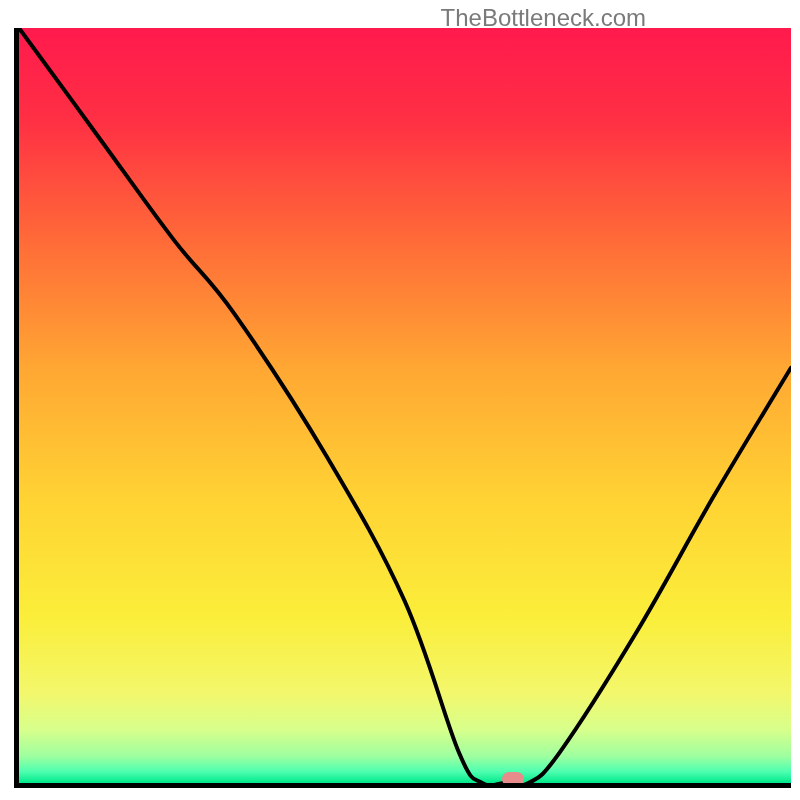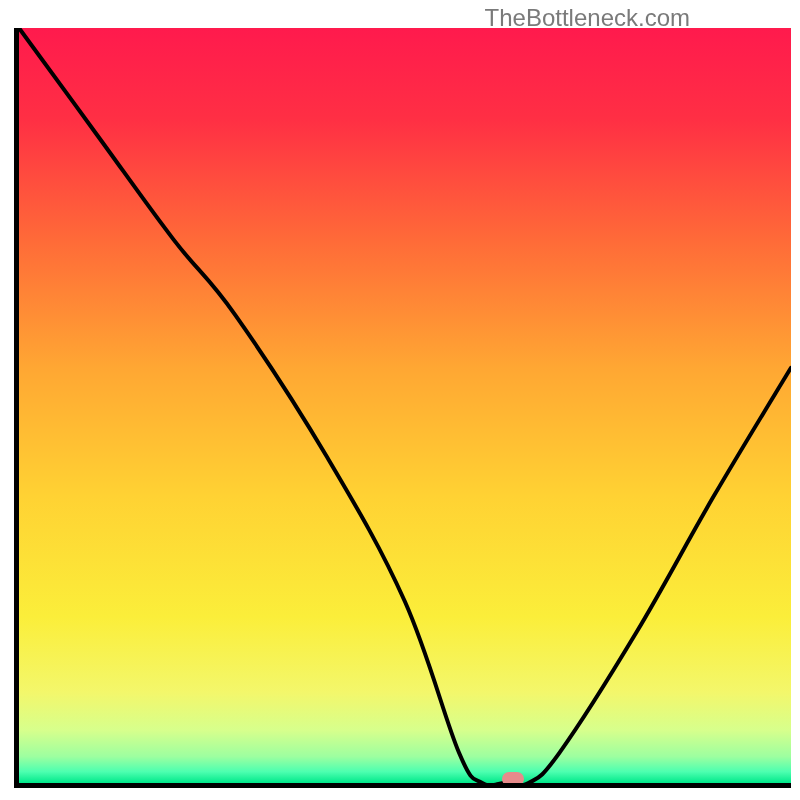--- a/index.html
+++ b/index.html
@@ -7,21 +7,20 @@
     padding: 0;
     width: 800px;
     height: 800px;
     font-family: Arial, sans-serif;
     background: #fff;
   }
   .container {
     position: relative;
     width: 656px;
     height: 800px;
-    padding-left: 44px;
   }
   .watermark {
     position: absolute;
     top: 4px;
     right: 10px;
     font-size: 24px;
     font-weight: 500;
     color: #7a7a7a;
     z-index: 10;
   }

